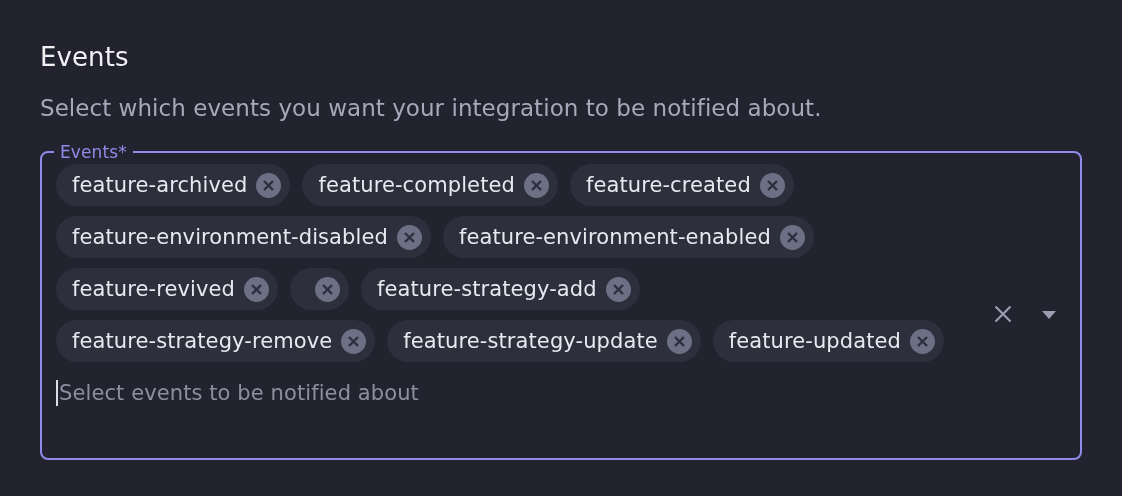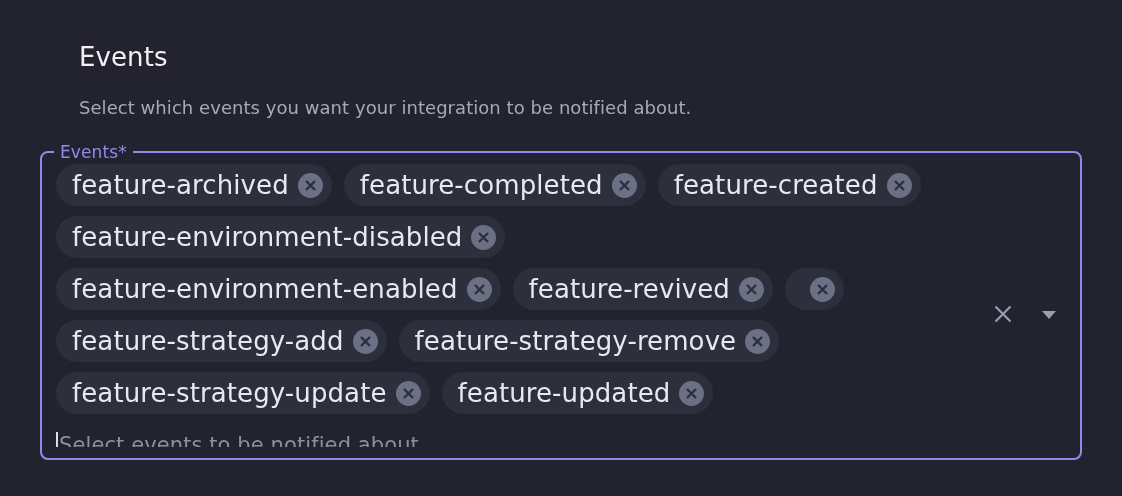--- a/index.html
+++ b/index.html
@@ -24,34 +24,33 @@
     background: #23232f;
     padding: 0;
   }
 
   
   .heading-block {
     position: absolute;
     left: 40px;
     top: 40px;
     width: 1042px;
-    margin-left: 39px;
   }
 
   .page-title {
     font-size: 26px;
     font-weight: 400;
     line-height: 34px;
     color: #f0f0f5;
     letter-spacing: 0.1px;
   }
 
   .page-subtitle {
     margin-top: 20px;
-    font-size: 18px;
+    font-size: 23px;
     font-weight: 400;
     line-height: 28px;
     color: #a7a9bb;
     letter-spacing: 0.05px;
   }
 
   
   .select-field {
     position: absolute;
     left: 40px;
@@ -106,21 +105,21 @@
     align-items: center;
     height: 42px;
     padding: 0 9px 0 16px;
     border-radius: 21px;
     background: #2e2f3c;
     white-space: nowrap;
     flex: 0 0 auto;
   }
 
   .chip-label {
-    font-size: 26px;
+    font-size: 21px;
     line-height: 42px;
     color: #e8e8f0;
     letter-spacing: 0.1px;
   }
 
   .chip-delete {
     flex: 0 0 auto;
     width: 25px;
     height: 25px;
     margin-left: 9px;

